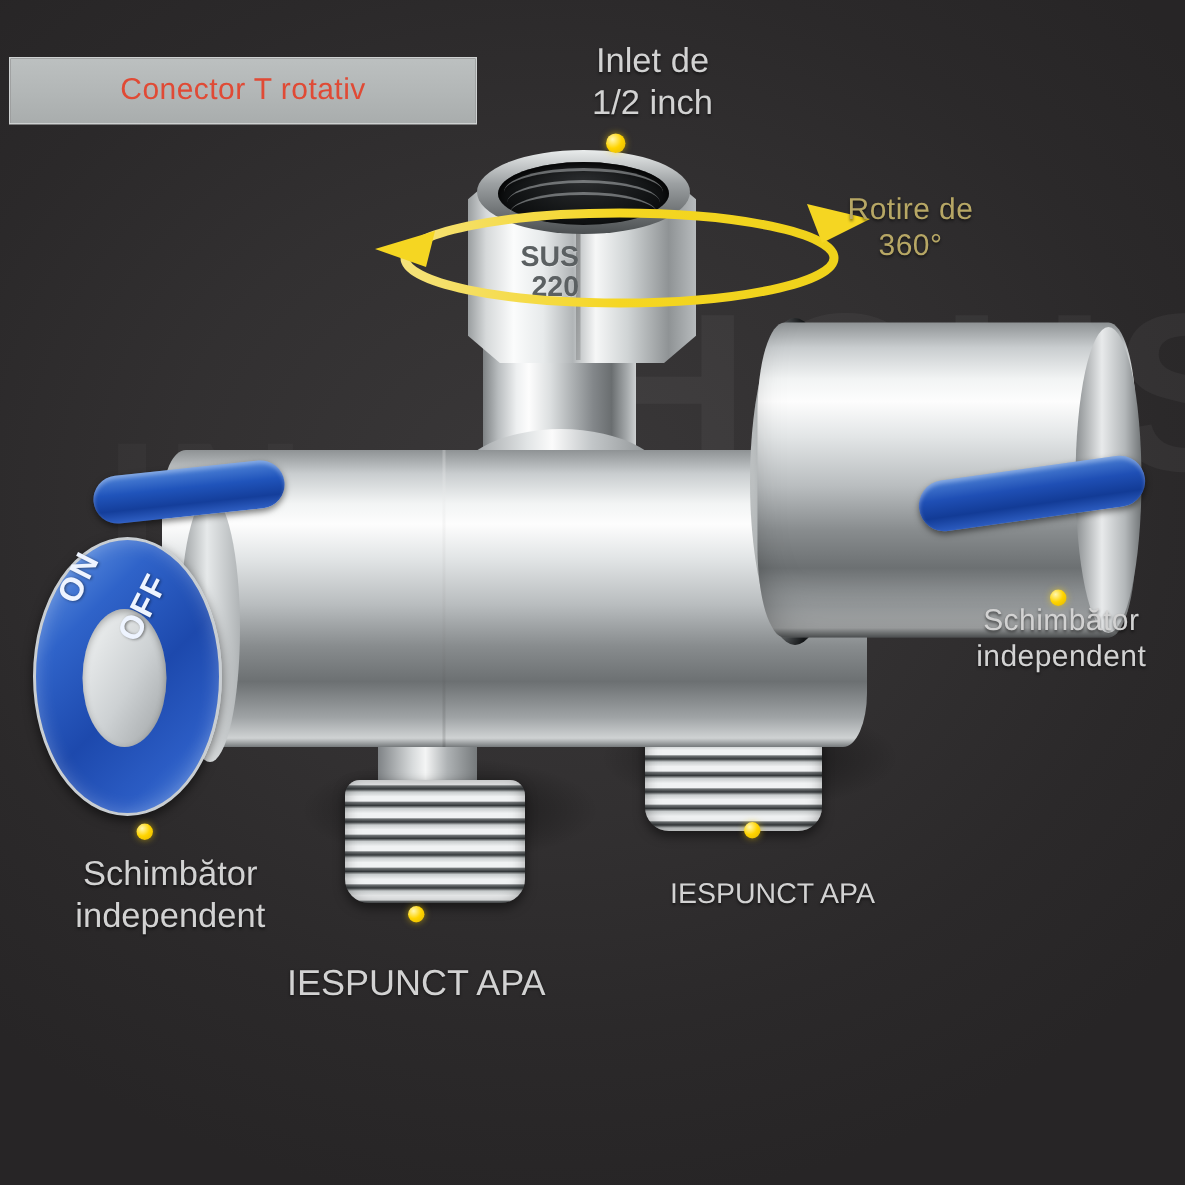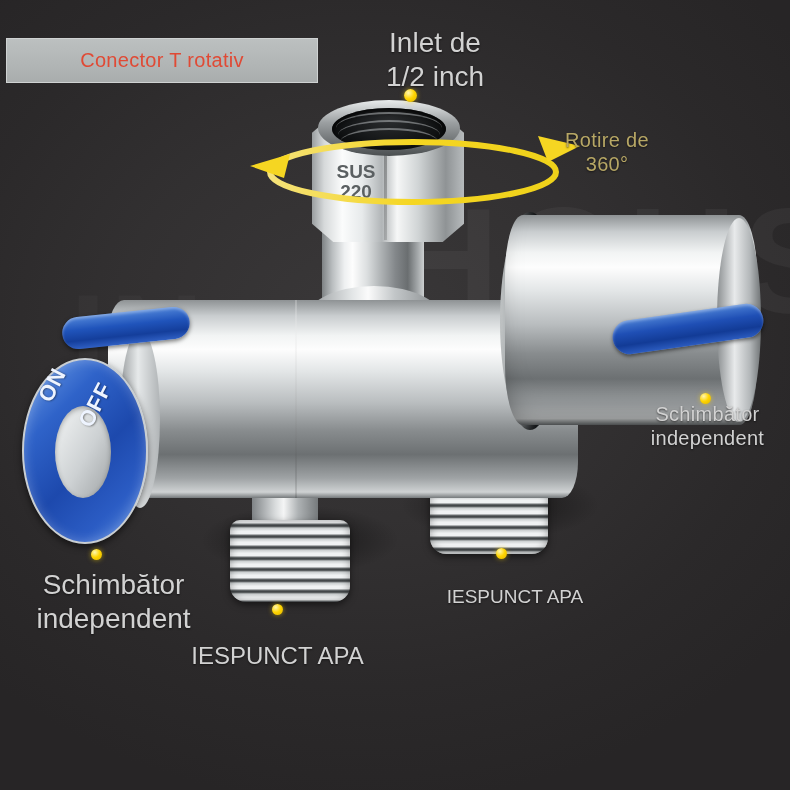--- a/index.html
+++ b/index.html
@@ -59,21 +59,21 @@
   .banner span {
     color: #e04a35;
     font-size: 20px;
     letter-spacing: .3px;
   }
 
   
   .label {
     position: absolute;
     color: #d2d2d2;
-    font-size: 28px;
+    font-size: 23px;
     line-height: 1.22;
     text-align: center;
     white-space: pre-line;
     text-shadow: 0 1px 2px rgba(0,0,0,.55);
   }
   .label.small { font-size: 20px; letter-spacing: .3px; text-align: center; }
   .label.gold  { color: #b7a765; }
 
   #lbl-inlet    { left: 350px; top: 26px;  width: 170px; }
   #lbl-rotire   { left: 522px; top: 128px; width: 170px; }
@@ -279,21 +279,21 @@
     border-radius: 50%;
     border-top: 2px solid rgba(210,215,218,.45);
   }
   #sus {
     position: absolute;
     left: 326px; top: 162px;
     width: 60px;
     color: #5b6062;
     font-size: 19px;
     line-height: 1.05;
-    text-align: center;
+    text-align: right;
     font-weight: 600;
     text-shadow: 0 1px 0 rgba(255,255,255,.35);
   }
 
   
   .spout-neck {
     position: absolute;
     background: linear-gradient(90deg,#7f8386,#d8dbdc 35%,#f4f5f5 48%,#aeb2b4 70%,#767a7c);
   }
   .spout-thread {

